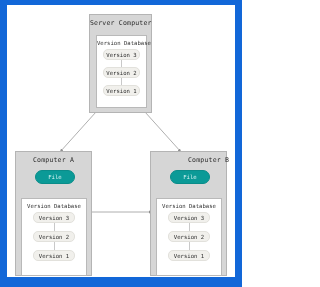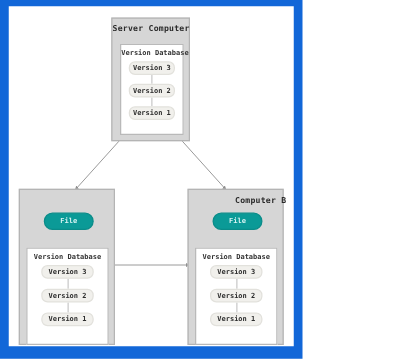--- a/index.html
+++ b/index.html
@@ -32,21 +32,20 @@
     background: #ffffff;
     overflow: hidden;
   }
 
   
   .machine {
     position: absolute;
     background: #d6d6d6;
     border: 1px solid #b4b4b4;
     box-sizing: border-box;
-    font-weight: bold;
   }
   .machine-title {
     text-align: center;
     font-size: 6.5px;
     color: #2a2a2a;
     letter-spacing: 0.2px;
     margin-top: 4px;
     margin-bottom: 3px;
     white-space: nowrap;
   }
@@ -167,20 +166,21 @@
           <div class="vpill" style="width:37px;">Version 3</div>
           <div class="vconn" style="height:7px;"></div>
           <div class="vpill" style="width:37px;">Version 2</div>
           <div class="vconn" style="height:7px;"></div>
           <div class="vpill" style="width:37px;">Version 1</div>
         </div>
       </div>
     </div>
 
     <div class="machine" style="left:8px; top:146px; width:77px; height:125px;">
+      <div class="machine-title">Computer A</div>
 
       <div class="file-pill" style="left:19px; top:18px; width:40px;">File</div>
 
       <div class="vdb" style="left:5px; top:46px; width:66px; height:78px;">
         <div class="vdb-title">Version Database</div>
 
         <div class="vlist">
           <div class="vpill" style="width:42px;">Version 3</div>
           <div class="vconn" style="height:8px;"></div>
           <div class="vpill" style="width:42px;">Version 2</div>

